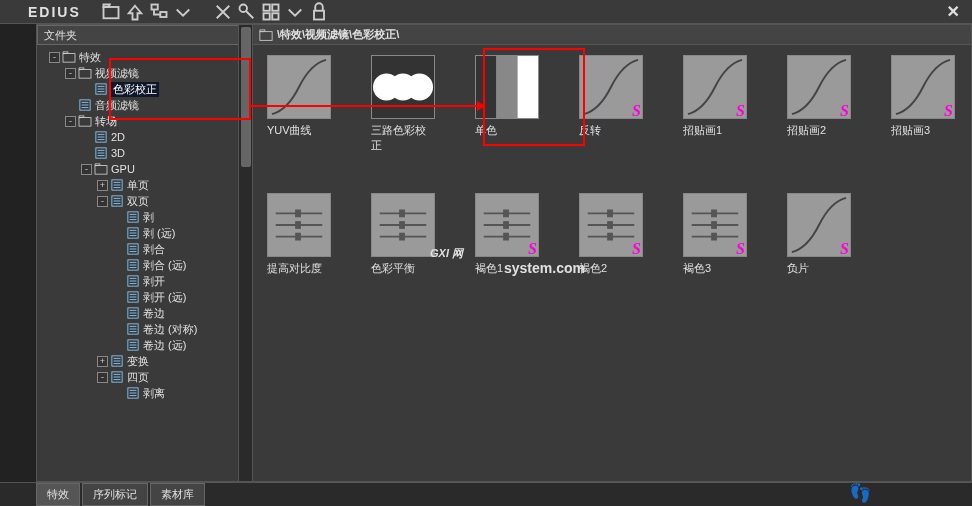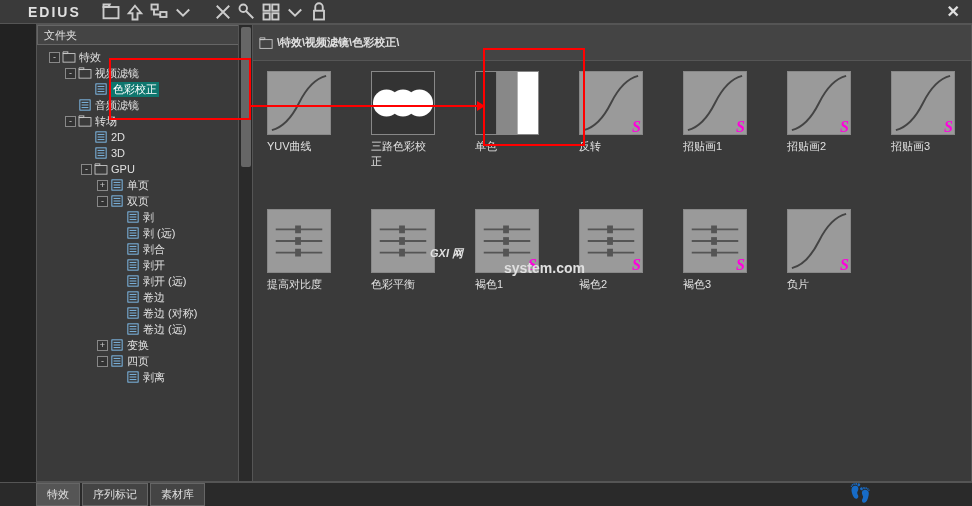--- a/index.html
+++ b/index.html
@@ -15,28 +15,28 @@
 .folder-hdr{height:20px;background:#444;border:1px solid #666;display:flex;align-items:center;padding:0 6px;font-size:11px}
 .body{flex:1;display:flex;overflow:hidden}
 .tree-wrap{width:216px;border-right:1px solid #555;position:relative;overflow:hidden}
 .tree{padding:4px 0;position:relative}
 .tree-row{display:flex;align-items:center;height:16px;white-space:nowrap;cursor:pointer}
 .tree-row .tw{display:inline-block;width:11px;text-align:center;font-size:9px;color:#ccc;border:1px solid #888;background:#333;line-height:9px;height:11px;margin-right:2px}
 .tree-row .sp{display:inline-block}
 .tree-row .ic{width:14px;height:12px;margin-right:3px;display:inline-flex;align-items:center;justify-content:center}
 .tree-row .ic svg{width:14px;height:12px}
 .tree-row .lbl{font-size:11px}
-.tree-row.sel .lbl{background:#0f766e;color:#fff;padding:0 2px}
+.tree-row.sel .lbl{background:#0f172a;color:#fff;padding:0 2px}
 .tree-scroll{position:absolute;right:0;top:0;width:14px;height:100%;background:#2a2a2a;border-left:1px solid #555}
 .tree-scroll .thumb{position:absolute;top:2px;left:2px;width:10px;height:140px;background:#666;border-radius:2px}
 .red-box{position:absolute;border:2px solid #ff0000;pointer-events:none}
 .red-arrow{position:absolute;height:2px;background:#ff0000;pointer-events:none}
 .red-arrow::after{content:"";position:absolute;right:-8px;top:-4px;border:5px solid transparent;border-left:8px solid #ff0000}
 .content{flex:1;display:flex;flex-direction:column;background:#3a3a3a}
-.bc-bar{height:36px;background:#444;border-bottom:1px solid #555;display:flex;align-items:center;padding:0 6px;gap:4px}
+.bc-bar{height:20px;background:#444;border-bottom:1px solid #555;display:flex;align-items:center;padding:0 6px;gap:4px}
 .bc-bar .ic{width:14px;height:12px}
 .bc-bar .bc{font-size:11px;font-weight:bold}
 .grid{flex:1;padding:10px 14px;overflow:auto}
 .grid-inner{display:flex;flex-wrap:wrap;gap:40px 40px;align-content:flex-start}
 .thumb-item{width:64px;display:flex;flex-direction:column;align-items:flex-start;cursor:pointer}
 .thumb-box{width:64px;height:64px;border:1px solid #888;background:#aaa;position:relative;margin-bottom:4px;display:flex;align-items:center;justify-content:center}
 .thumb-box.gray{background:#9a9a9a}
 .thumb-box .curve{width:100%;height:100%}
 .thumb-box .s-badge{position:absolute;right:1px;bottom:0;font-size:16px;font-weight:bold;font-style:italic;color:#ff00dd;font-family:serif;line-height:14px}
 .thumb-lbl{font-size:11px;color:#e0e0e0}
@@ -282,20 +282,33 @@
               <span class="sp" style="width:76px"></span>
               <span class="sp" style="width:13px"></span>
               <span class="ic">
                 <svg viewBox="0 0 16 14" fill="none" stroke="#8cf" stroke-width="1">
                   <rect x="2" y="1" width="12" height="12"></rect>
                   <line x1="4" y1="4" x2="12" y2="4"></line>
                   <line x1="4" y1="7" x2="12" y2="7"></line>
                   <line x1="4" y1="10" x2="12" y2="10"></line>
                 </svg>
               </span>
+              <span class="lbl">剥合 (远)</span>
+            </div>
+            <div class="tree-row">
+              <span class="sp" style="width:76px"></span>
+              <span class="sp" style="width:13px"></span>
+              <span class="ic">
+                <svg viewBox="0 0 16 14" fill="none" stroke="#8cf" stroke-width="1">
+                  <rect x="2" y="1" width="12" height="12"></rect>
+                  <line x1="4" y1="4" x2="12" y2="4"></line>
+                  <line x1="4" y1="7" x2="12" y2="7"></line>
+                  <line x1="4" y1="10" x2="12" y2="10"></line>
+                </svg>
+              </span>
               <span class="lbl">剥开</span>
             </div>
             <div class="tree-row">
               <span class="sp" style="width:76px"></span>
               <span class="sp" style="width:13px"></span>
               <span class="ic">
                 <svg viewBox="0 0 16 14" fill="none" stroke="#8cf" stroke-width="1">
                   <rect x="2" y="1" width="12" height="12"></rect>
                   <line x1="4" y1="4" x2="12" y2="4"></line>
                   <line x1="4" y1="7" x2="12" y2="7"></line>

